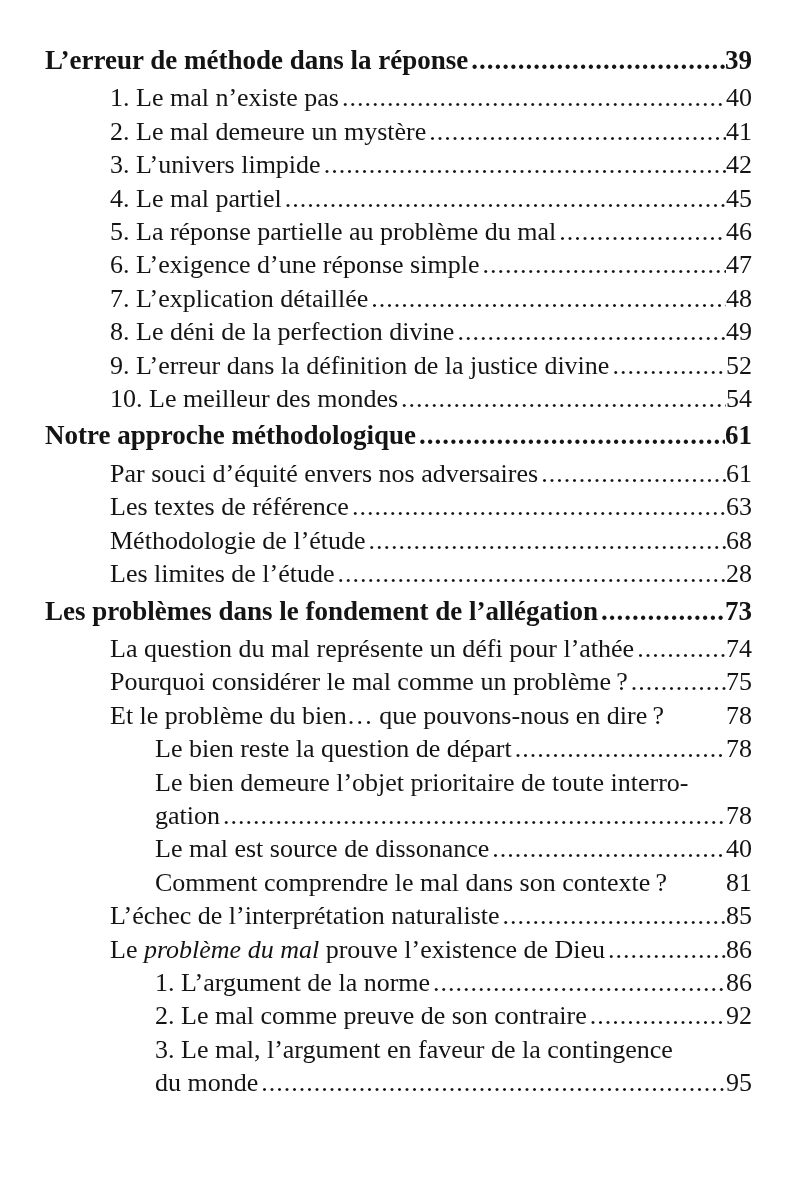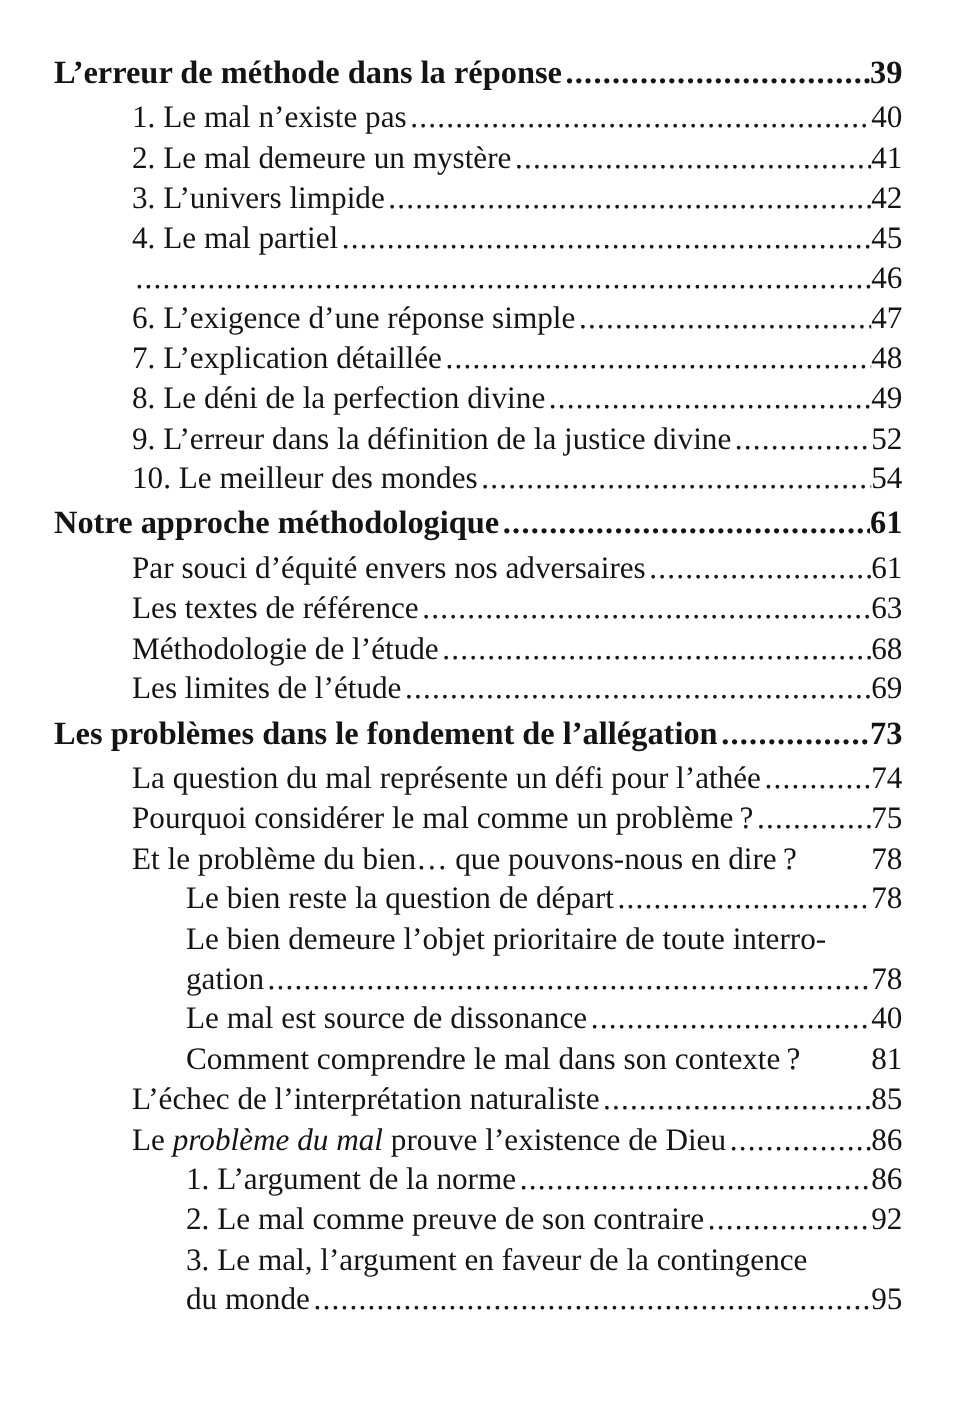--- a/index.html
+++ b/index.html
@@ -80,20 +80,21 @@
     <span class="pg">42</span>
   </div>
 
   <div class="row lvl1">
     <span class="lbl">4. Le mal partiel</span>
     <span class="dots"></span>
     <span class="pg">45</span>
   </div>
 
   <div class="row lvl1">
+    <span class="lbl">5. La réponse partielle au problème du mal</span>
     <span class="dots"></span>
     <span class="pg">46</span>
   </div>
 
   <div class="row lvl1">
     <span class="lbl">6. L’exigence d’une réponse simple</span>
     <span class="dots"></span>
     <span class="pg">47</span>
   </div>
 
@@ -143,21 +144,21 @@
 
   <div class="row lvl1">
     <span class="lbl">Méthodologie de l’étude</span>
     <span class="dots"></span>
     <span class="pg">68</span>
   </div>
 
   <div class="row lvl1">
     <span class="lbl">Les limites de l’étude</span>
     <span class="dots"></span>
-    <span class="pg">69</span>
+    <span class="pg">28</span>
   </div>
 
   <div class="row lvl0">
     <span class="lbl">Les problèmes dans le fondement de l’allégation</span>
     <span class="dots"></span>
     <span class="pg">73</span>
   </div>
 
   <div class="row lvl1">
     <span class="lbl">La question du mal représente un défi pour l’athée</span>

